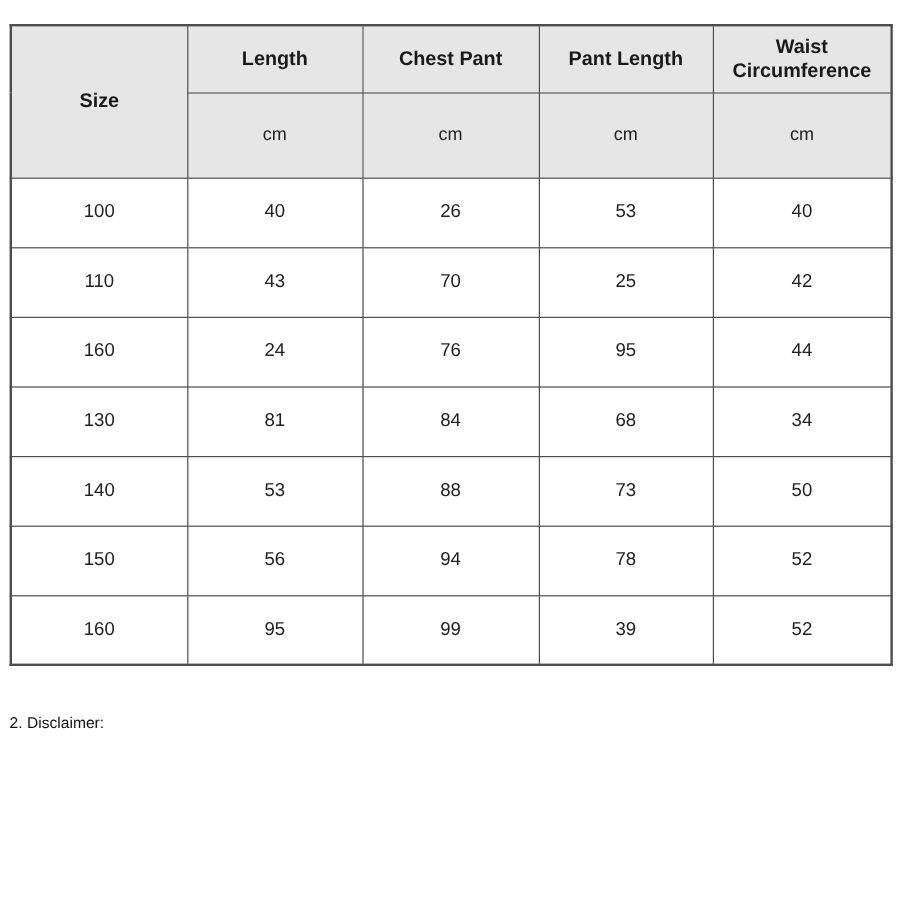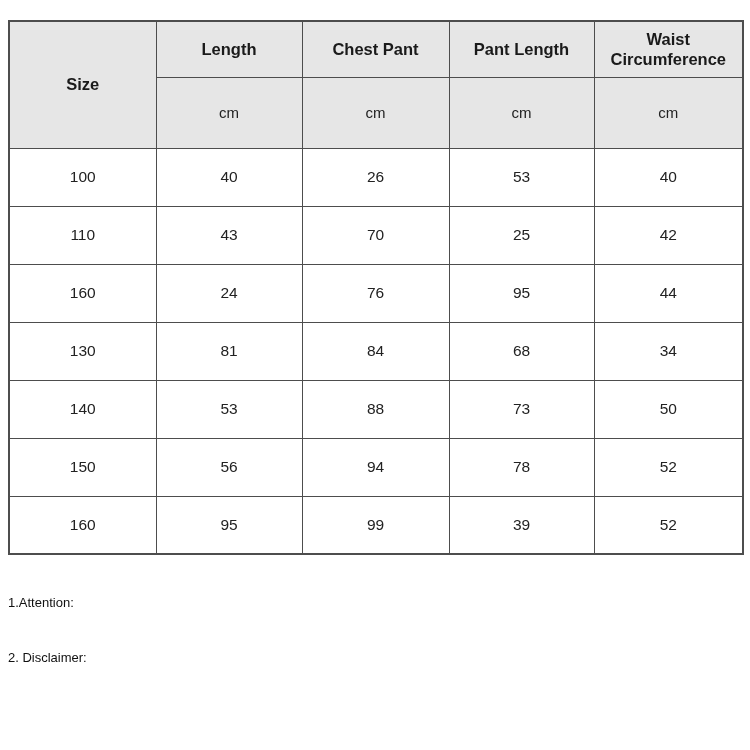--- a/index.html
+++ b/index.html
@@ -126,21 +126,20 @@
       <td>160</td>
       <td>95</td>
       <td>99</td>
       <td>39</td>
       <td>52</td>
     </tr>
   </tbody>
 </table>
 
 <div class="notes">
-  <div class="note-line">1.Attention:</div>
   <div class="note-line">2. Disclaimer:</div>
   
   
   
   
   
   
   
 </div>
 

